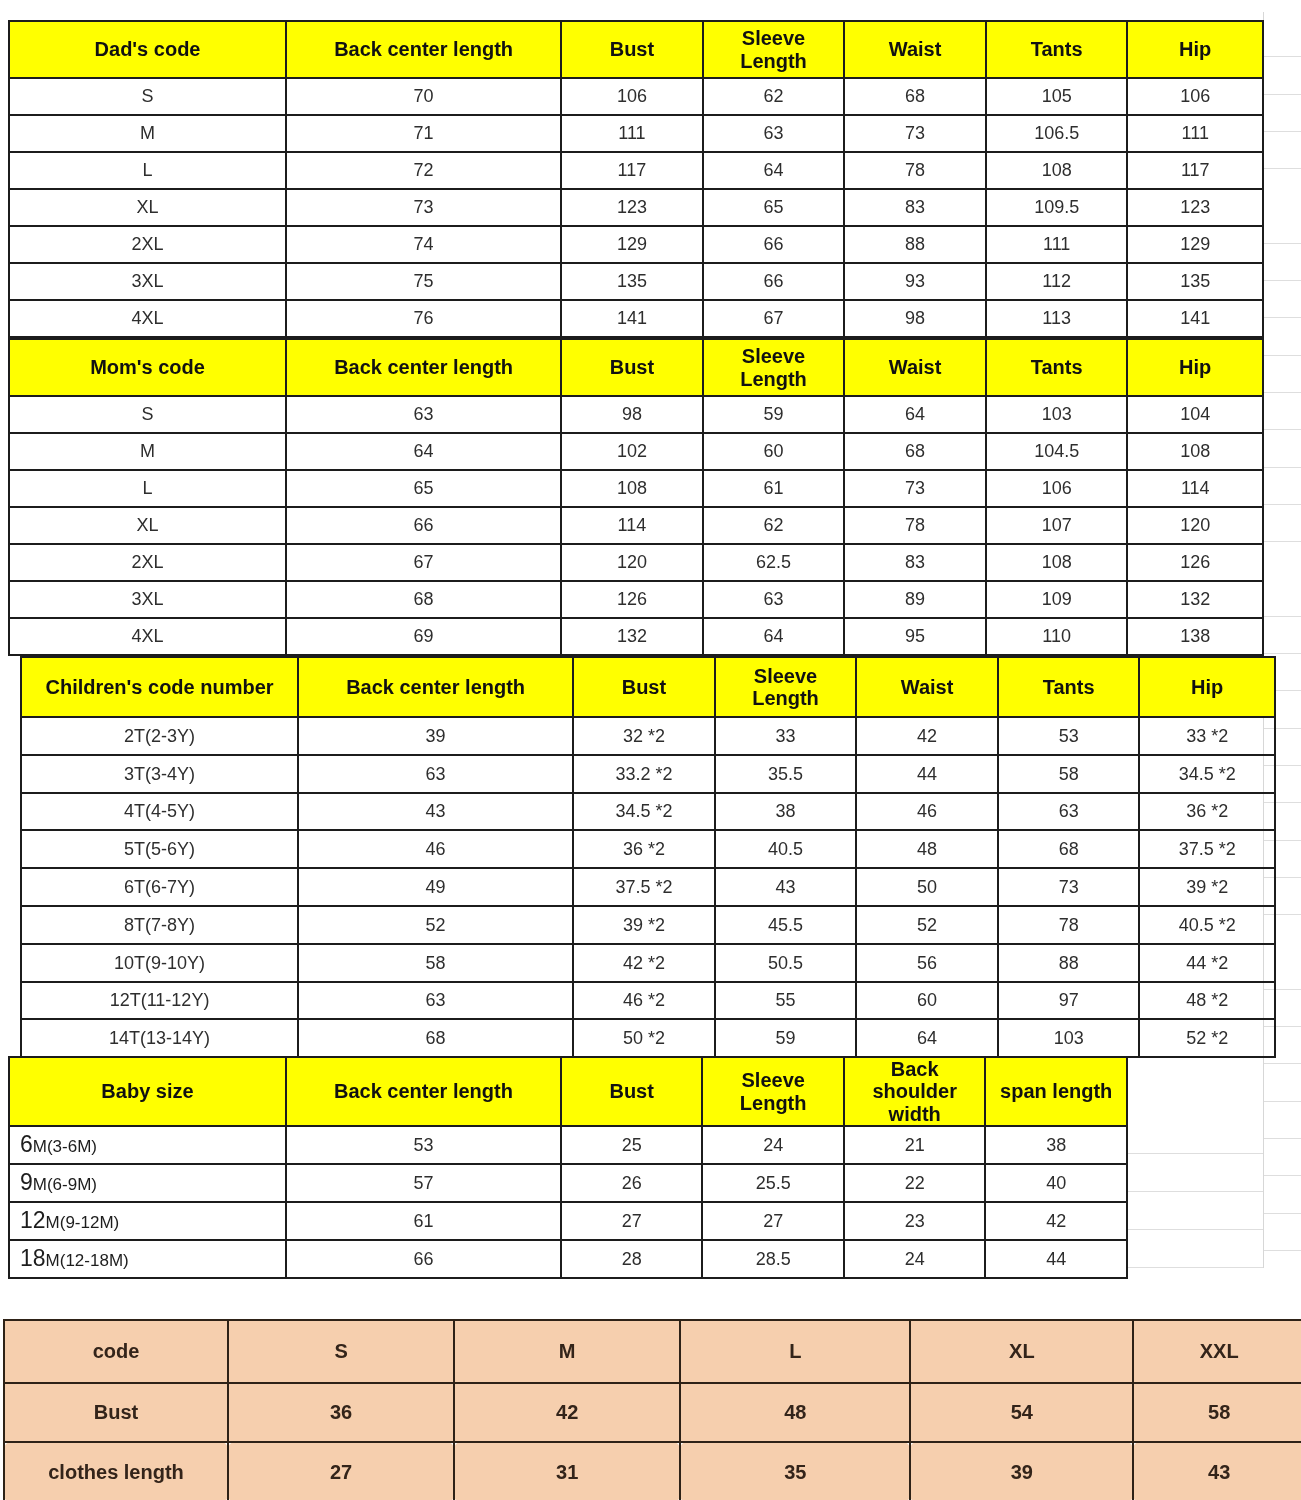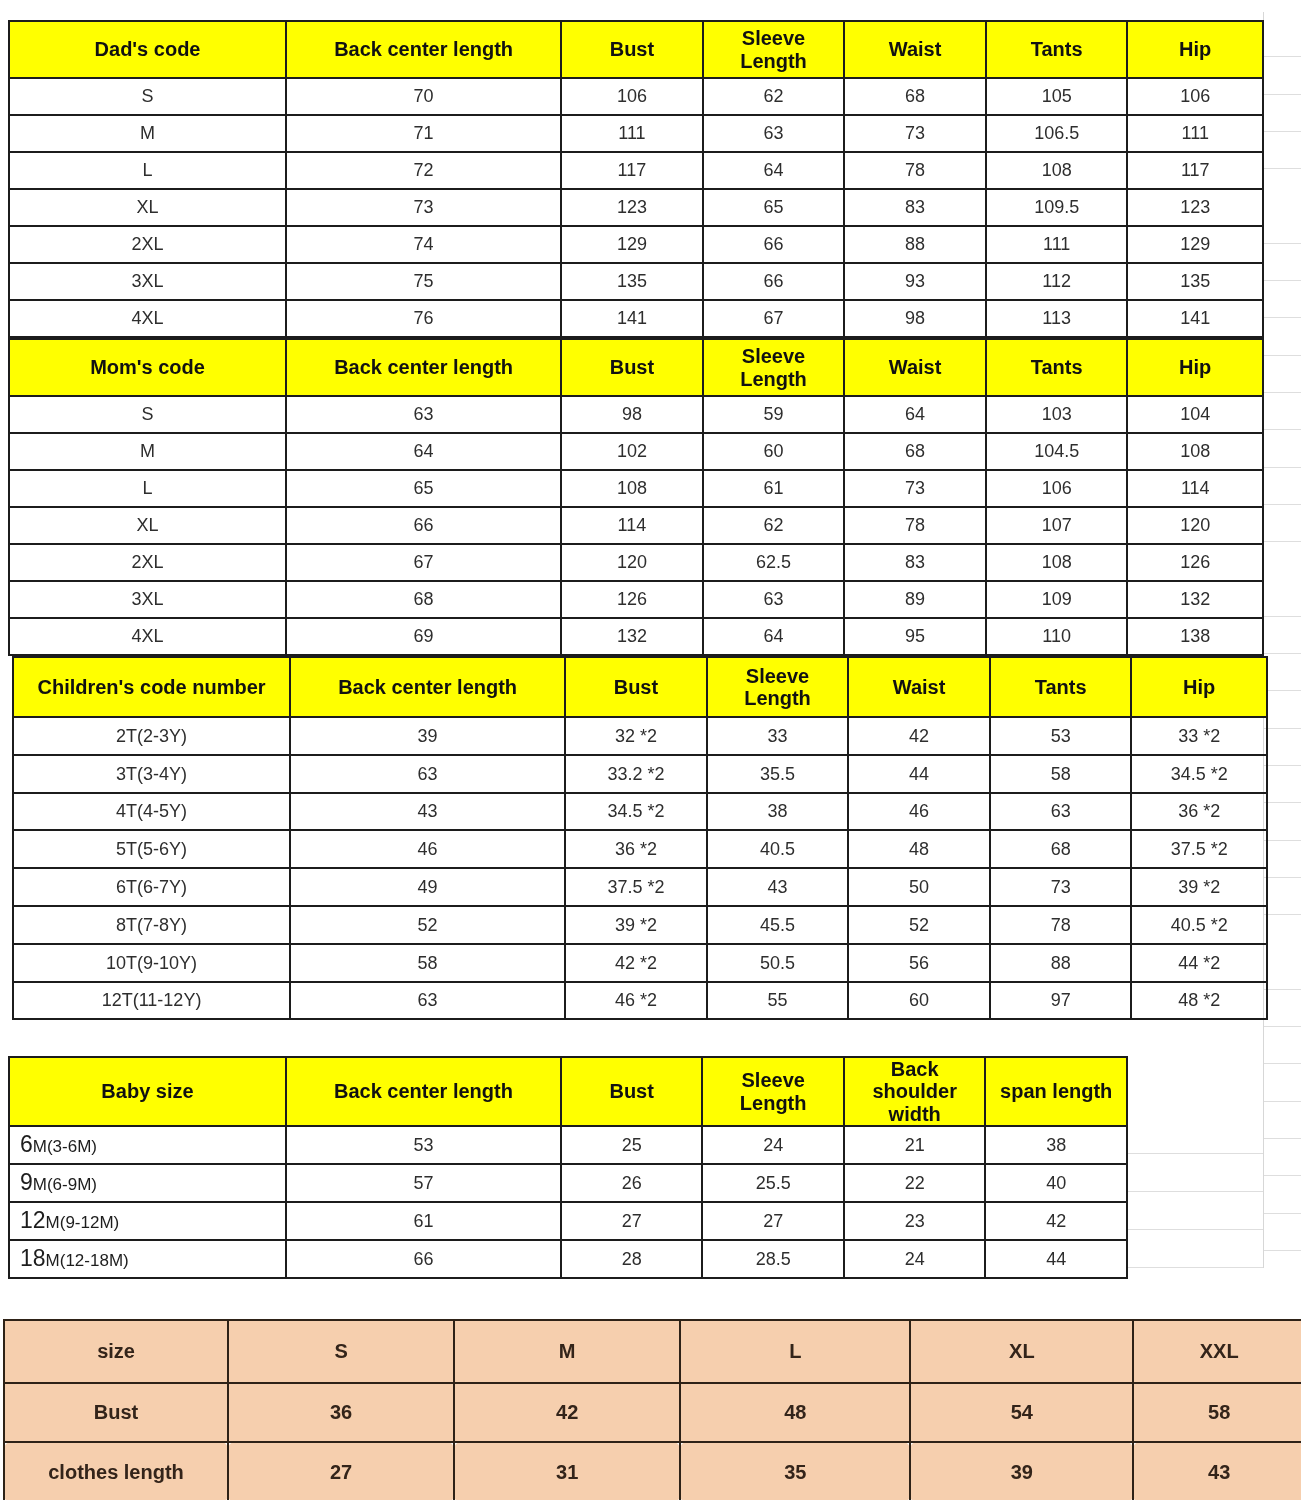--- a/index.html
+++ b/index.html
@@ -15,21 +15,21 @@
     background:repeating-linear-gradient(to bottom,transparent 0,transparent 37px,#dedede 37px,#dedede 38px);}
 
   table.grid{position:absolute;border-collapse:collapse;table-layout:fixed;}
   .grid th,.grid td{border:2px solid #1c1c1c;text-align:center;vertical-align:middle;
     padding:0;overflow:hidden;line-height:1.12;}
   .grid th{background:#ffff00;font-weight:700;font-size:20px;color:#111111;white-space:pre-line;}
   .grid td{font-size:18px;color:#2e2e2e;}
 
   #dad-table{left:8px;top:8px;}
   #mom-table{left:8px;top:326px;}
-  #children-table{left:12px;top:644px;}
+  #children-table{left:20px;top:644px;}
   #baby-table{left:8px;top:1044px;}
   #dad-table thead th,#mom-table thead th{height:55px;}
   #children-table thead th,#baby-table thead th{height:58px;}
   #dad-table tbody td,#mom-table tbody td{height:35px;}
   #children-table tbody td{height:35.8px;}
   #baby-table tbody td{height:36px;}
 
   .t-black{color:#262626;}
   .t-blue{color:#4484c4;}
   .t-navy{color:#2c4a7e;}
@@ -322,20 +322,29 @@
           <td class="t-black">44 *2</td>
         </tr>
         <tr>
           <td class="code t-red">12T(11-12Y)</td>
           <td class="t-red">63</td>
           <td class="t-red">46 *2</td>
           <td class="t-red">55</td>
           <td class="t-red">60</td>
           <td class="t-red">97</td>
           <td class="t-black">48 *2</td>
+        </tr>
+        <tr>
+          <td class="code t-red">14T(13-14Y)</td>
+          <td class="t-red">68</td>
+          <td class="t-red">50 *2</td>
+          <td class="t-red">59</td>
+          <td class="t-red">64</td>
+          <td class="t-red">103</td>
+          <td class="t-black">52 *2</td>
         </tr>
       </tbody>
     </table>
   <table class="grid" id="baby-table" style="width: 1120px;">
       <colgroup>
         <col style="width: 274px;">
         <col style="width: 272px;">
         <col style="width: 140px;">
         <col style="width: 140px;">
         <col style="width: 140px;">
@@ -396,21 +405,21 @@
       <colgroup>
         <col style="width: 222px;">
         <col style="width: 224px;">
         <col style="width: 224px;">
         <col style="width: 228px;">
         <col style="width: 221px;">
         <col style="width: 170px;">
       </colgroup>
       <tbody>
         <tr>
-          <td>size</td>
+          <td>code</td>
           <td>S</td>
           <td>M</td>
           <td>L</td>
           <td>XL</td>
           <td>XXL</td>
         </tr>
         <tr>
           <td>Bust</td>
           <td>36</td>
           <td>42</td>

